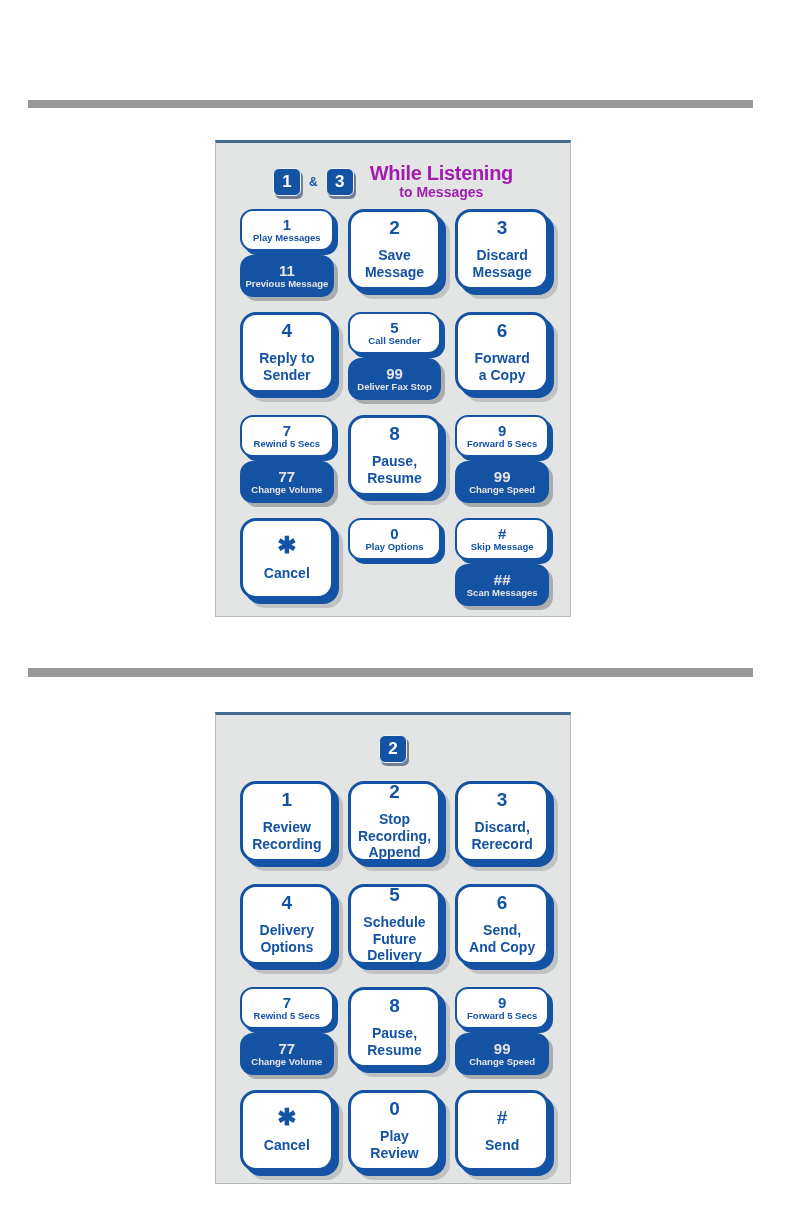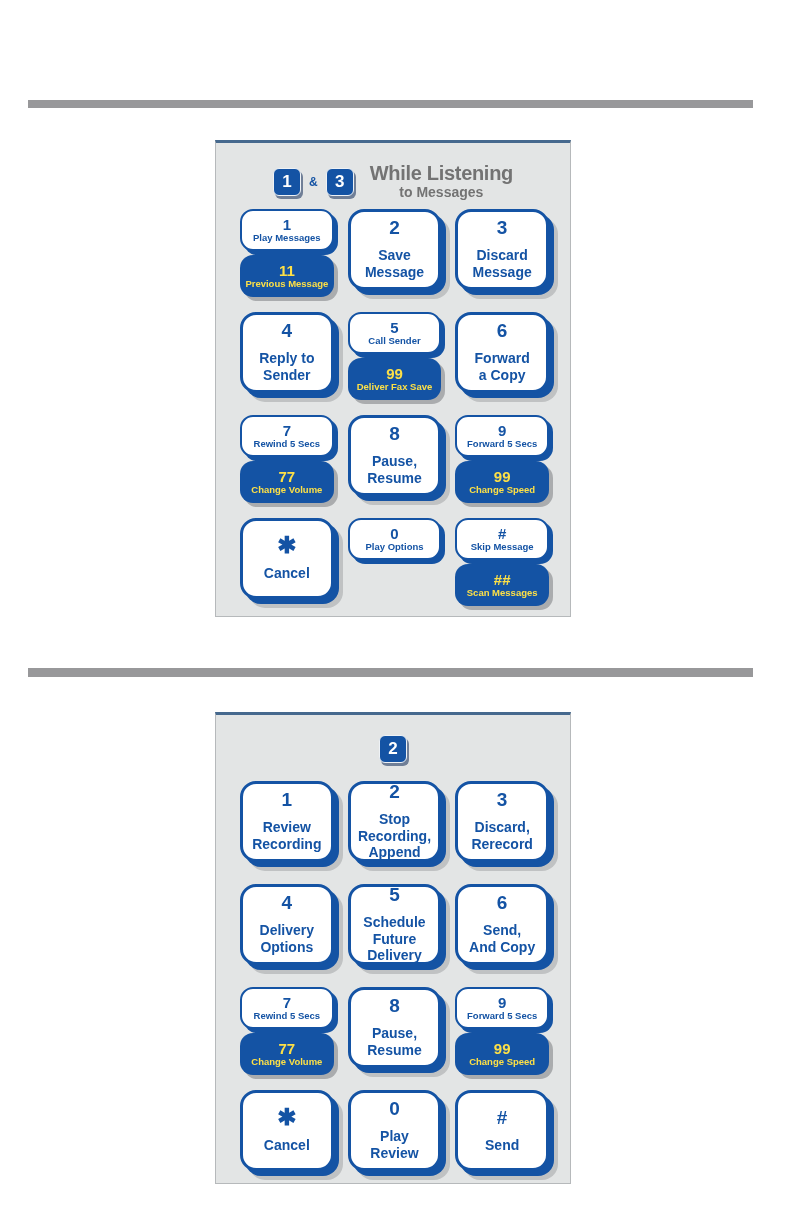--- a/index.html
+++ b/index.html
@@ -19,21 +19,21 @@
   #panel-1{top:712px;height:472px;}
 
   .header{display:flex;align-items:center;justify-content:center;gap:16px;padding-top:20px;}
   .badge{
     width:28px;height:28px;background:#1453a4;color:#fff;font-weight:bold;font-size:17px;
     display:flex;align-items:center;justify-content:center;border-radius:6px;
     border:1.5px solid #eef2f6;box-shadow:2px 3px 0 rgba(18,44,88,.55);box-sizing:border-box;
     flex:0 0 auto;
   }
   .badge-join{color:#1453a4;font-weight:bold;font-size:12px;}
-  .title-wrap{text-align:center;color:#737373;}
+  .title-wrap{text-align:center;color:#a21caf;}
   .title{font-size:20px;font-weight:bold;line-height:1.05;letter-spacing:-.3px;}
   .subtitle{font-size:14px;font-weight:bold;line-height:1.15;}
   .subtitle:empty{display:none;}
 
   .grid{
     position:absolute;left:24px;top:66px;width:309px;
     display:grid;grid-template-columns:repeat(3,1fr);column-gap:14px;row-gap:15px;
     grid-auto-rows:88px;
   }
   .cell{position:relative;}
@@ -43,21 +43,21 @@
     box-shadow:5px 5px 0 #1453a4,9px 9px 0 rgba(140,142,144,.40);
   }
   .key{font-weight:bold;font-size:19px;line-height:1.05;}
   .key.star{font-size:23px;line-height:.9;}
   .lbl{font-weight:bold;font-size:14px;line-height:1.2;margin-top:9px;white-space:pre-line;}
   .split{display:flex;flex-direction:column;justify-content:space-between;height:88px;}
   .half{height:42px;border-radius:13px;}
   .half .key{font-size:15px;}
   .half .lbl{font-size:9.5px;margin-top:0;line-height:1.1;}
   .half.white{background:#fff;border:2.5px solid #1453a4;color:#1453a4;box-shadow:4px 4px 0 #1453a4;}
-  .half.blue{background:#1453a4;color:#fde047;box-shadow:4px 4px 0 #aaacae;}
+  .half.blue{background:#1453a4;color:#e5e5e5;box-shadow:4px 4px 0 #aaacae;}
 </style>
 </head>
 <body>
 
 <div class="sep-bar" id="bar-top"></div>
 <div class="sep-bar" id="bar-mid"></div>
 
 <div class="card" id="panel-0">
   <div class="header">
     <div class="badge-row" style="display:flex;align-items:center;gap:8px;">
@@ -102,21 +102,21 @@
 Sender</div>
         </div>
       </div>
       <div class="cell split">
         <div class="btn half white">
           <div class="key">5</div>
           <div class="lbl">Call Sender</div>
         </div>
         <div class="btn half blue">
           <div class="key">99</div>
-          <div class="lbl">Deliver Fax Save</div>
+          <div class="lbl">Deliver Fax Stop</div>
         </div>
       </div>
       <div class="cell">
         <div class="btn single">
           <div class="key">6</div>
           <div class="lbl">Forward
 a Copy</div>
         </div>
       </div>
       <div class="cell split">

